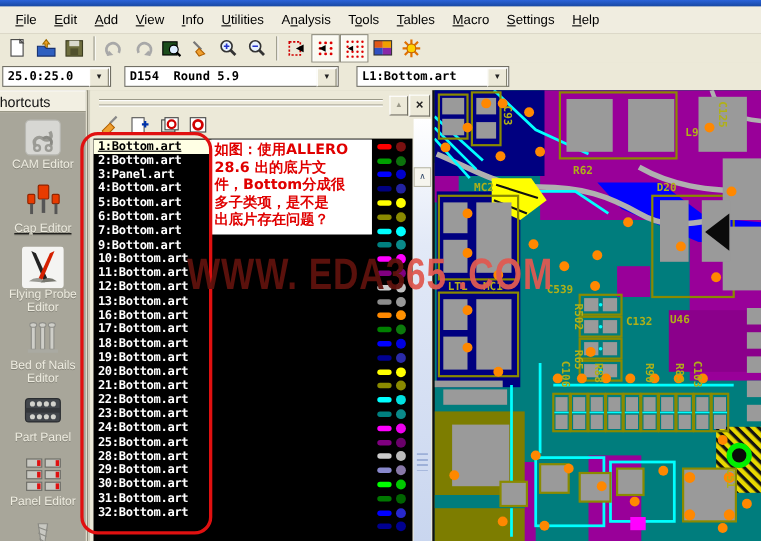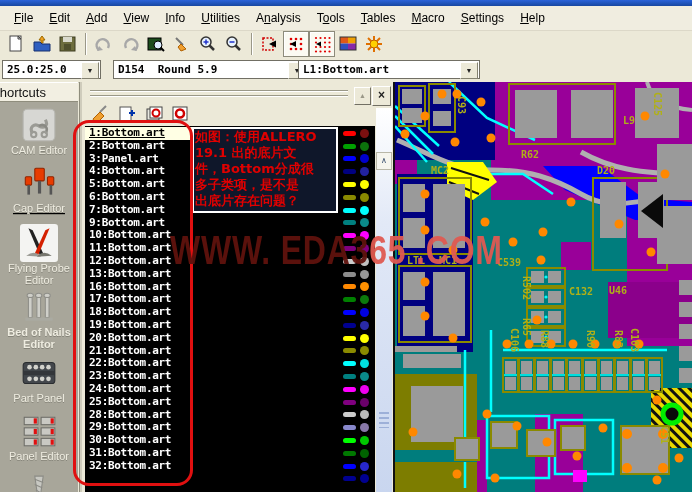--- a/index.html
+++ b/index.html
@@ -46,21 +46,21 @@
   #film-list{position:absolute;left:0;top:1px;width:100%;font:bold 11px/12.8px "DejaVu Sans Mono",monospace;letter-spacing:-0.3px;text-decoration:underline;}
   .frow{height:12.8px;white-space:pre;}
   .ftext{padding-left:4px;color:#fff;}
   .frow.sel{background:linear-gradient(to right,#ffffe4 0 107px,transparent 107px);}
   .frow.sel .ftext{color:#000;}
   #film-chips{position:absolute;left:258px;top:1px;width:31px;}
   .chiprow{height:12.8px;display:flex;align-items:center;}
   .dash{width:13px;height:5px;border-radius:2.5px;flex:none;}
   .dot{width:9px;height:9px;border-radius:50%;margin-left:4px;flex:none;}
   
-  #note{position:absolute;left:107px;top:1px;width:146px;height:86px;background:#0f172a;border:2px solid #fff;
+  #note{position:absolute;left:107px;top:1px;width:146px;height:86px;background:#ffffff;border:2px solid #fff;
     box-sizing:border-box;color:#e00000;font:bold 13px/16px "DejaVu Sans",sans-serif;padding:0 1px;z-index:4;overflow:hidden;}
   
   #vstrip{position:absolute;left:294px;top:26px;width:16px;height:384px;
     background:linear-gradient(180deg,#ffffff,#e2e9f7 30%,#c9d6ef);}
   #chev{position:absolute;left:294px;top:70px;width:16px;height:18px;background:#f6f5ee;border:1px solid #b9b7a8;
     box-sizing:border-box;text-align:center;font-size:8px;line-height:15px;color:#334a6b;}
   #vgrip{position:absolute;left:297px;top:330px;width:10px;height:16px;
     background:repeating-linear-gradient(180deg,#9db0d8 0 2px,transparent 2px 5px);}
   
   #pcb-wrap{position:absolute;left:393px;top:82px;width:299px;height:410px;background:#111;}
@@ -224,21 +224,21 @@
 
   <div id="comborow">
     <div class="combo" style="left:2px;width:99px;">
       <span class="cval">25.0:25.0</span>
       <span class="cbtn">▼</span>
     </div>
     <div class="combo" style="left:113px;width:195px;">
       <span class="cval">D154  Round 5.9</span>
       <span class="cbtn">▼</span>
     </div>
-    <div class="combo" style="left:298px;width:182px;">
+    <div class="combo" style="left:324px;width:139px;">
       <span class="cval">L1:Bottom.art</span>
       <span class="cbtn">▼</span>
     </div>
   </div>
 
   <div id="sidebar">
     <div class="sc-hdr"><span>Shortcuts</span></div>
 
     <div class="sc-item" style="top:24px;">
       <svg class="sc-icon" viewBox="0 0 36 36">
@@ -264,21 +264,21 @@
     <div class="sc-item" style="top:142px;">
       <svg class="sc-icon" viewBox="0 0 36 36">
           <rect width="36" height="36" rx="3" fill="#f4f4f2"></rect>
           <polygon points="8,4 12,6 22,28 19,30" fill="#222"></polygon>
           <polygon points="28,4 24,6 14,28 17,30" fill="#d42000"></polygon>
           <path d="M6 30 Q14 24 20 31 Z" fill="#9a9a94"></path>
           <path d="M30 30 Q22 24 16 31 Z" fill="#77776f"></path>
         </svg>
       <div class="sc-label">Flying Probe Editor</div>
     </div>
-    <div class="sc-item" style="top:206px;font-weight:bold;">
+    <div class="sc-item" style="top:206px;">
       <svg class="sc-icon" viewBox="0 0 36 36">
           <g stroke="#8f8f89" fill="#cfcfc9">
             <rect x="8" y="8" width="3.5" height="20"></rect>
             <rect x="16" y="8" width="3.5" height="20"></rect>
             <rect x="24" y="8" width="3.5" height="20"></rect>
             <ellipse cx="9.7" cy="7" rx="3" ry="2"></ellipse>
             <ellipse cx="17.7" cy="7" rx="3" ry="2"></ellipse>
             <ellipse cx="25.7" cy="7" rx="3" ry="2"></ellipse>
           </g>
           <rect x="5" y="28" width="26" height="3" fill="#aaaaa2"></rect>
@@ -504,21 +504,21 @@
             <span class="dash" style="background: rgb(0, 0, 255);"></span>
             <span class="dot" style="background: rgb(40, 40, 204);"></span>
           </div>
           <div class="chiprow">
             <span class="dash" style="background: rgb(0, 0, 144);"></span>
             <span class="dot" style="background: rgb(0, 0, 144);"></span>
           </div>
         </div>
       <div id="note">
         <div>如图：使用ALLERO</div>
-        <div>19.1 出的底片文</div>
+        <div>28.6 出的底片文</div>
         <div>件，Bottom分成很</div>
         <div>多子类项，是不是</div>
         <div>出底片存在问题？</div>
       </div>
     </div>
 
     <div id="vstrip"></div>
     <div id="chev">∧</div>
     <div id="vgrip"></div>
   </div>

